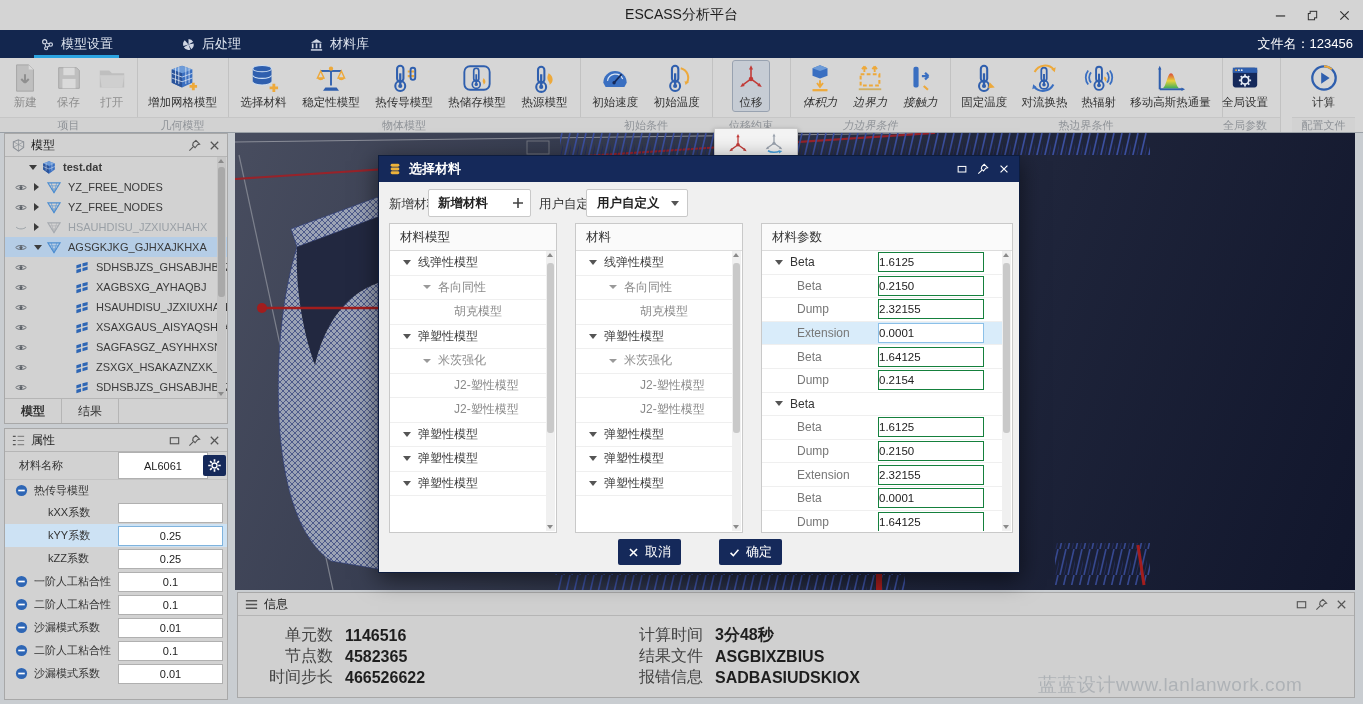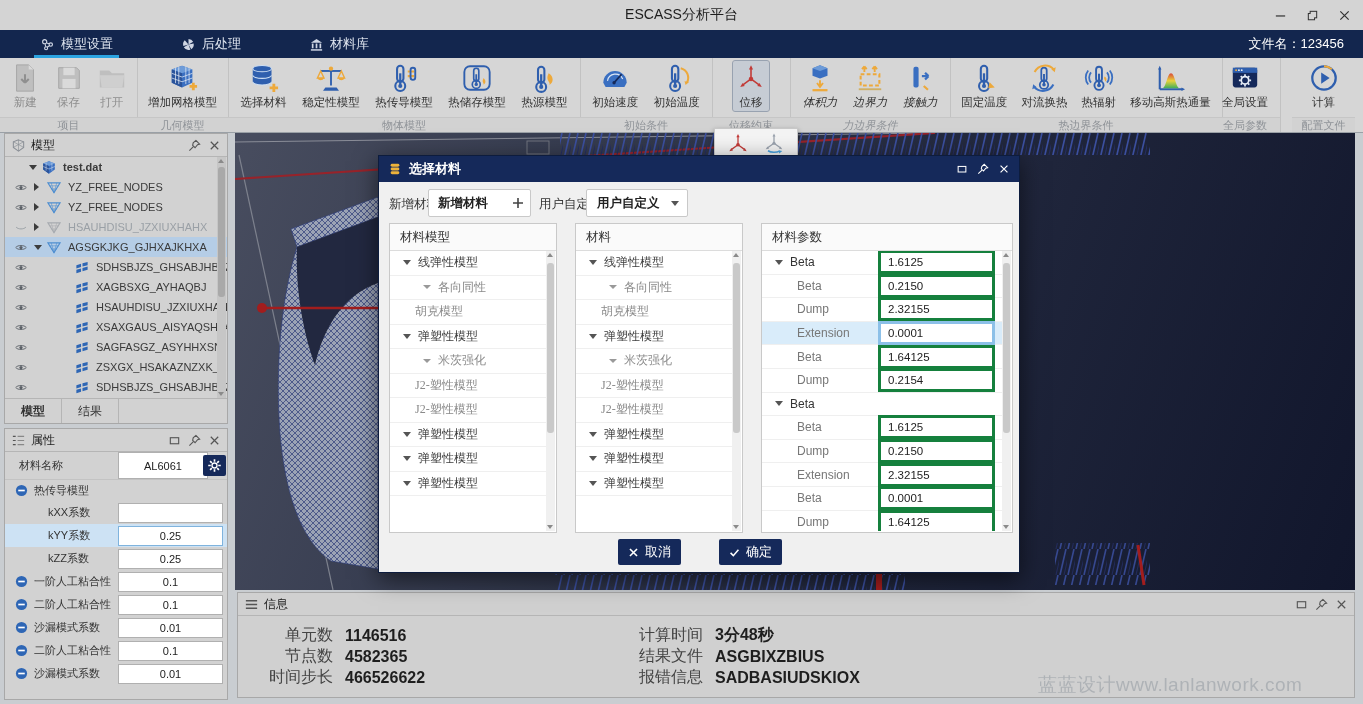--- a/index.html
+++ b/index.html
@@ -19,21 +19,21 @@
   
   .menubar{position:absolute;left:0;top:30px;width:100%;height:28px;background:#13264e;
            display:flex;align-items:center;}
   .menu-tab{position:relative;height:28px;display:flex;align-items:center;gap:6px;color:#dfe5ef;
             font-size:13px;padding:0 10px;cursor:default;}
   .menu-tab:nth-child(1){margin-left:30px;}
   .menu-tab:nth-child(2){margin-left:48px;}
   .menu-tab:nth-child(3){margin-left:48px;}
   .menu-tab .mt-icon{width:15px;height:15px;}
   .menu-tab.active::after{content:"";position:absolute;left:4px;right:4px;bottom:0;height:3px;background:#2ba3e0;}
-  .menubar .file{margin-left:auto;margin-right:19px;font-size:13px;color:#fff;text-align:right;}
+  .menubar .file{margin-left:auto;margin-right:10px;font-size:13px;color:#fff;text-align:right;}
 
   
   .toolbar{position:absolute;left:0;top:58px;width:100%;height:74px;background:#d6d6d6;border-bottom:1px solid #9aa0a6;}
   .tb-group{position:absolute;top:0;height:74px;border-right:1px solid #c2c2c2;}
   .tb-items{height:59px;display:flex;align-items:flex-start;justify-content:space-evenly;padding-top:3px;}
   .tb-item{display:flex;flex-direction:column;align-items:center;cursor:default;padding:1px 3px;border-radius:2px;}
   .tb-item.active{background:#c6ccd4;outline:1px solid #98a2b0;}
   .tb-icon{width:30px;height:30px;margin:1px 0 2px;}
   .tb-label{font-size:11.5px;color:#333;white-space:nowrap;}
   .tb-item.disabled .tb-label{color:#8d8d8d;}
@@ -125,29 +125,29 @@
             border-bottom:1px solid #dcdcdc;background:#fafafa;}
   .col-body{position:absolute;top:27px;bottom:1px;left:0;right:10px;overflow:hidden;}
   .col-scroll{position:absolute;top:27px;bottom:1px;right:1px;width:9px;background:#f0f0f0;}
   .col-scroll .v-thumb{background:#c9c9c9;top:12px;height:170px;}
   .mat-row{height:23.5px;display:flex;align-items:center;border-bottom:1px solid #efefef;font-size:12px;color:#8a8a8a;white-space:nowrap;}
   .m-arr{display:flex;align-items:center;margin-right:7px;}
   .mat-row.lv1{padding-left:13px;color:#3d3d3d;}
   .mat-row.lv1 .m-arr::before{content:"";border-top:5px solid #555;border-left:4.5px solid transparent;border-right:4.5px solid transparent;}
   .mat-row.lv2{padding-left:33px;}
   .mat-row.lv2 .m-arr::before{content:"";border-top:4.5px solid #999;border-left:4px solid transparent;border-right:4px solid transparent;}
-  .mat-row.lv3{padding-left:25px;font-family:Liberation Serif, serif;}
+  .mat-row.lv3{padding-left:64px;}
   .par-row{height:23.6px;position:relative;display:flex;align-items:center;border-bottom:1px solid #efefef;
            font-size:12px;color:#777;padding-left:35px;box-sizing:border-box;}
   .par-row.grp{padding-left:13px;color:#333;}
   .par-row .m-arr{display:none;}
   .par-row.grp .m-arr{display:flex;}
   .par-row.grp .m-arr::before{content:"";border-top:5px solid #555;border-left:4.5px solid transparent;border-right:4.5px solid transparent;}
-  .par-val{position:absolute;left:116px;width:104px;height:18px;border:3px solid #15803d;background:#fff;
-           font-size:11.5px;color:#222;padding:0 0 0 7px;}
+  .par-val{position:absolute;left:116px;width:104px;height:18px;border:1px solid #15803d;background:#fff;
+           font-size:11.5px;color:#222;padding:0 0 0 0;}
   .par-row.hl{background:#d9ecfa;}
   .par-row.hl .par-val{border-color:#8cc0e8;}
   .dlg-btn{position:absolute;top:383px;height:26px;width:63px;background:#15295a;color:#fff;font-size:13px;
            display:flex;align-items:center;justify-content:center;gap:6px;border-radius:2px;cursor:default;}
   .dlg-btn .ico{width:11px;height:11px;}
   #btn-cancel{left:239px;} #btn-ok{left:340px;}
 
   
   .info-panel{left:237px;top:592px;width:1118px;height:106px;background:#d0d0d0;}
   .info-row{height:21px;display:flex;align-items:center;font-size:16px;}

